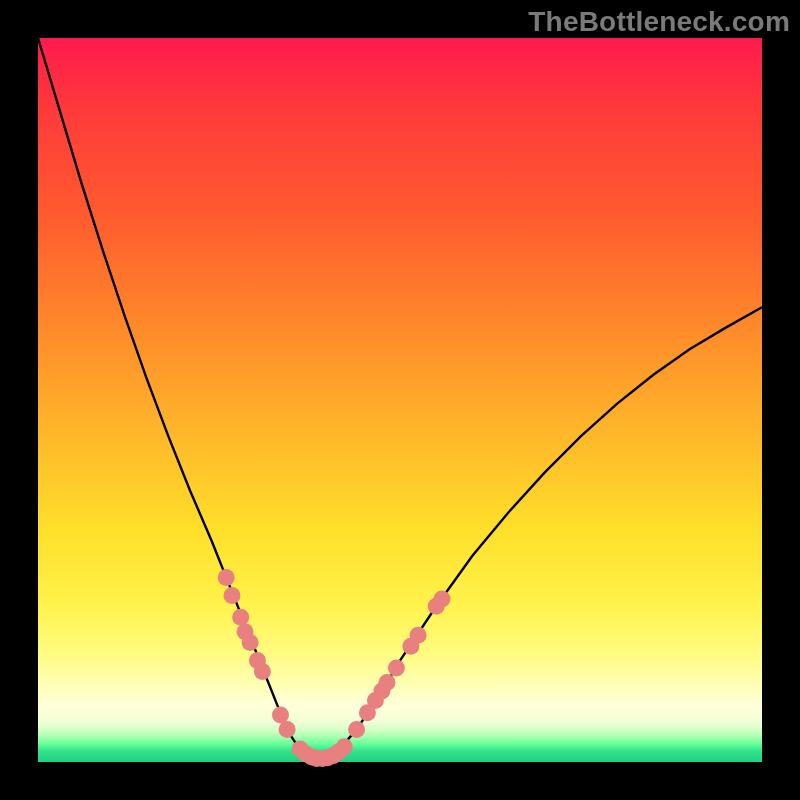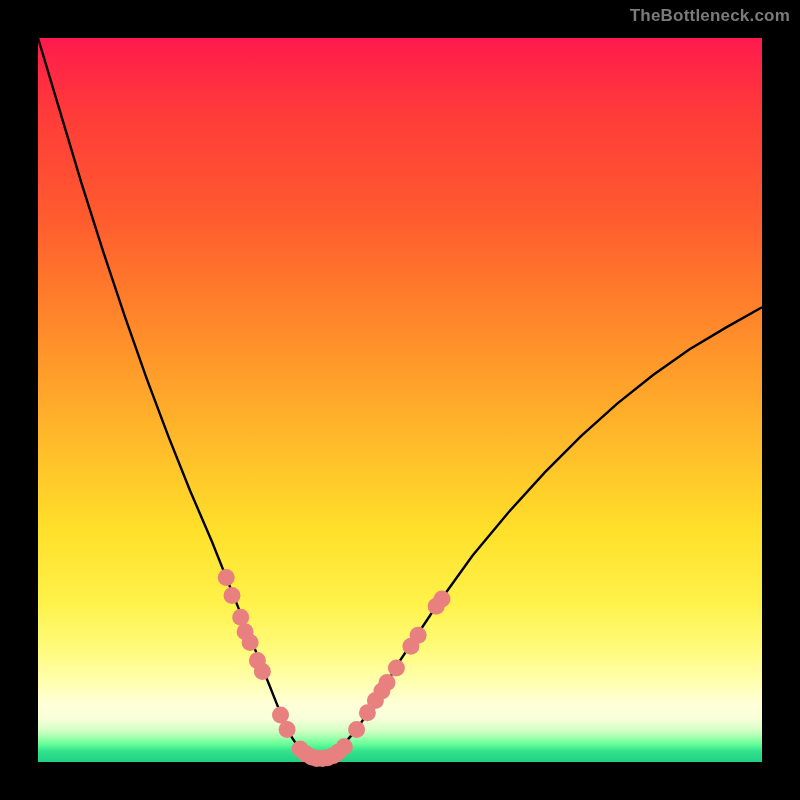--- a/index.html
+++ b/index.html
@@ -42,21 +42,21 @@
       #66ff99 97.5%,
       #33e28c 98.5%,
       #1ed183 100%
     );
   }
   .watermark {
     position: absolute;
     top: 6px;
     right: 10px;
     font-family: Arial, Helvetica, sans-serif;
-    font-size: 17px;
+    font-size: 28px;
     font-weight: 600;
     color: #7a7a7a;
     letter-spacing: 0.2px;
     user-select: none;
   }
   svg.curve {
     position: absolute;
     left: 0;
     top: 0;
     width: 724px;

